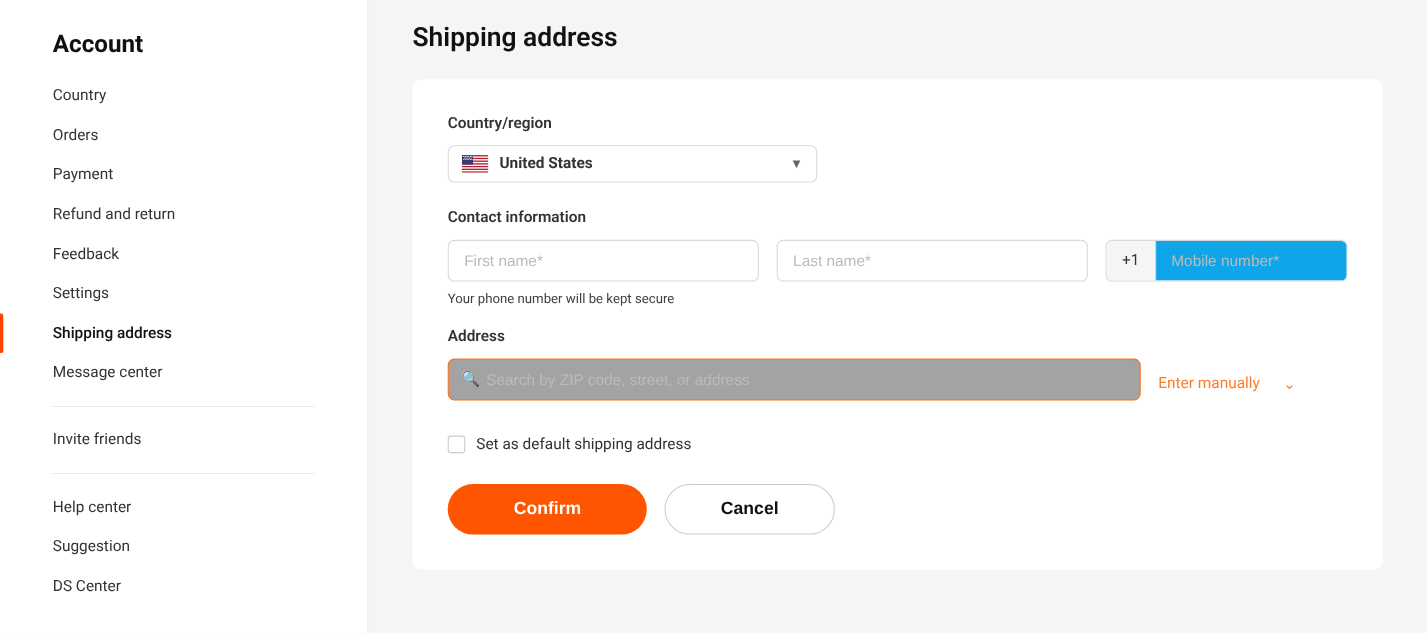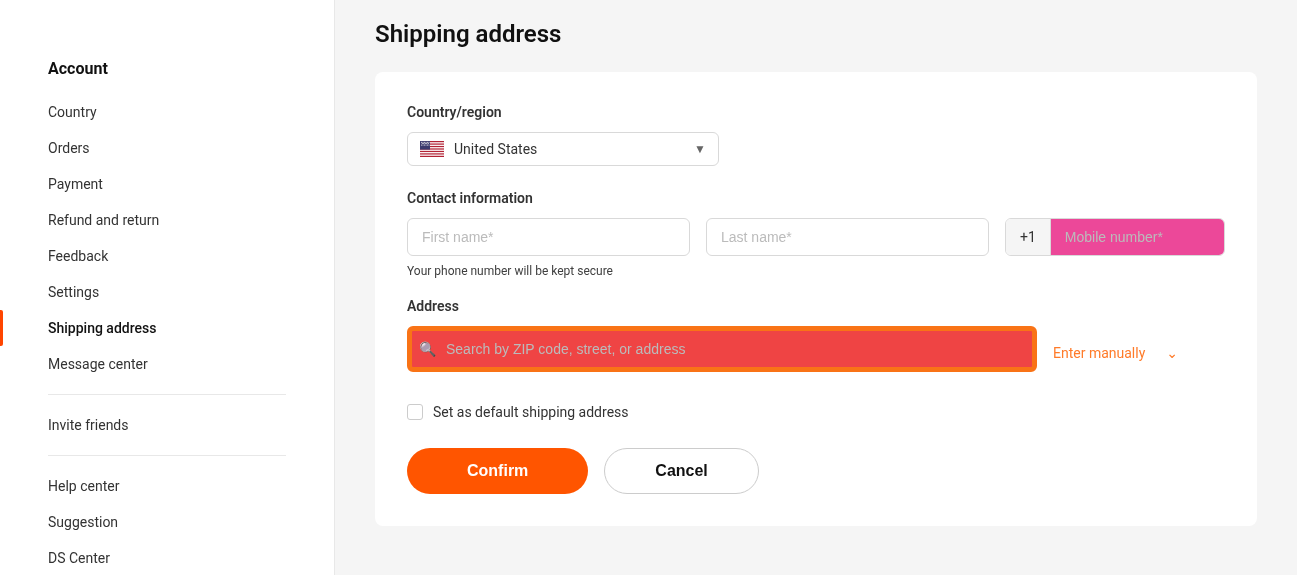--- a/index.html
+++ b/index.html
@@ -12,25 +12,24 @@
 
     
     .sidebar {
       width: 335px;
       min-width: 335px;
       background: #fff;
       padding: 20px 0;
       border-right: 1px solid #e8e8e8;
     }
     .sidebar-title {
-      font-size: 16px;
+      font-size: 22px;
       font-weight: 700;
       color: #111;
       padding: 8px 48px 16px 48px;
-      margin-top: 31px;
     }
     .sidebar-item {
       padding: 10px 48px;
       font-size: 14px;
       color: #333;
       cursor: pointer;
       position: relative;
     }
     .sidebar-item.active {
       color: #111;
@@ -79,27 +78,28 @@
       margin-bottom: 12px;
     }
 
     
     .country-select {
       display: flex;
       align-items: center;
       border: 1px solid #d9d9d9;
       border-radius: 6px;
       padding: 8px 12px;
-      width: 312px;
+      width: 336px;
       cursor: pointer;
       background: #fff;
       font-size: 14px;
       color: #333;
       justify-content: space-between;
       margin-bottom: 24px;
+      font-weight: bold;
     }
     .country-select-left {
       display: flex;
       align-items: center;
       gap: 10px;
     }
     .chevron-down {
       font-size: 12px;
       color: #666;
     }
@@ -138,21 +138,21 @@
       color: #333;
       white-space: nowrap;
     }
     .phone-input {
       border: none;
       padding: 10px 14px;
       font-size: 14px;
       color: #333;
       outline: none;
       flex: 1;
-      background: #ec4899;
+      background: #0ea5e9;
     }
     .phone-input::placeholder { color: #bbb; }
 
     .phone-hint {
       font-size: 12px;
       color: #404040;
       margin-top: 6px;
       margin-bottom: 20px;
     }
 
@@ -163,28 +163,28 @@
     }
     .search-icon-inside {
       position: absolute;
       left: 12px;
       top: 50%;
       transform: translateY(-50%);
       color: #999;
       font-size: 14px;
     }
     .address-input {
-      border: 5px solid #f97316;
+      border: 1px solid #f97316;
       border-radius: 6px;
       padding: 10px 14px 10px 34px;
       font-size: 14px;
       color: #333;
       outline: none;
       width: 630px;
-      background: #ef4444;
+      background: #a3a3a3;
     }
     .address-input::placeholder { color: #bbb; }
     .address-row {
       display: flex;
       align-items: center;
       gap: 16px;
       margin-bottom: 24px;
     }
     .enter-manually {
       font-size: 14px;

